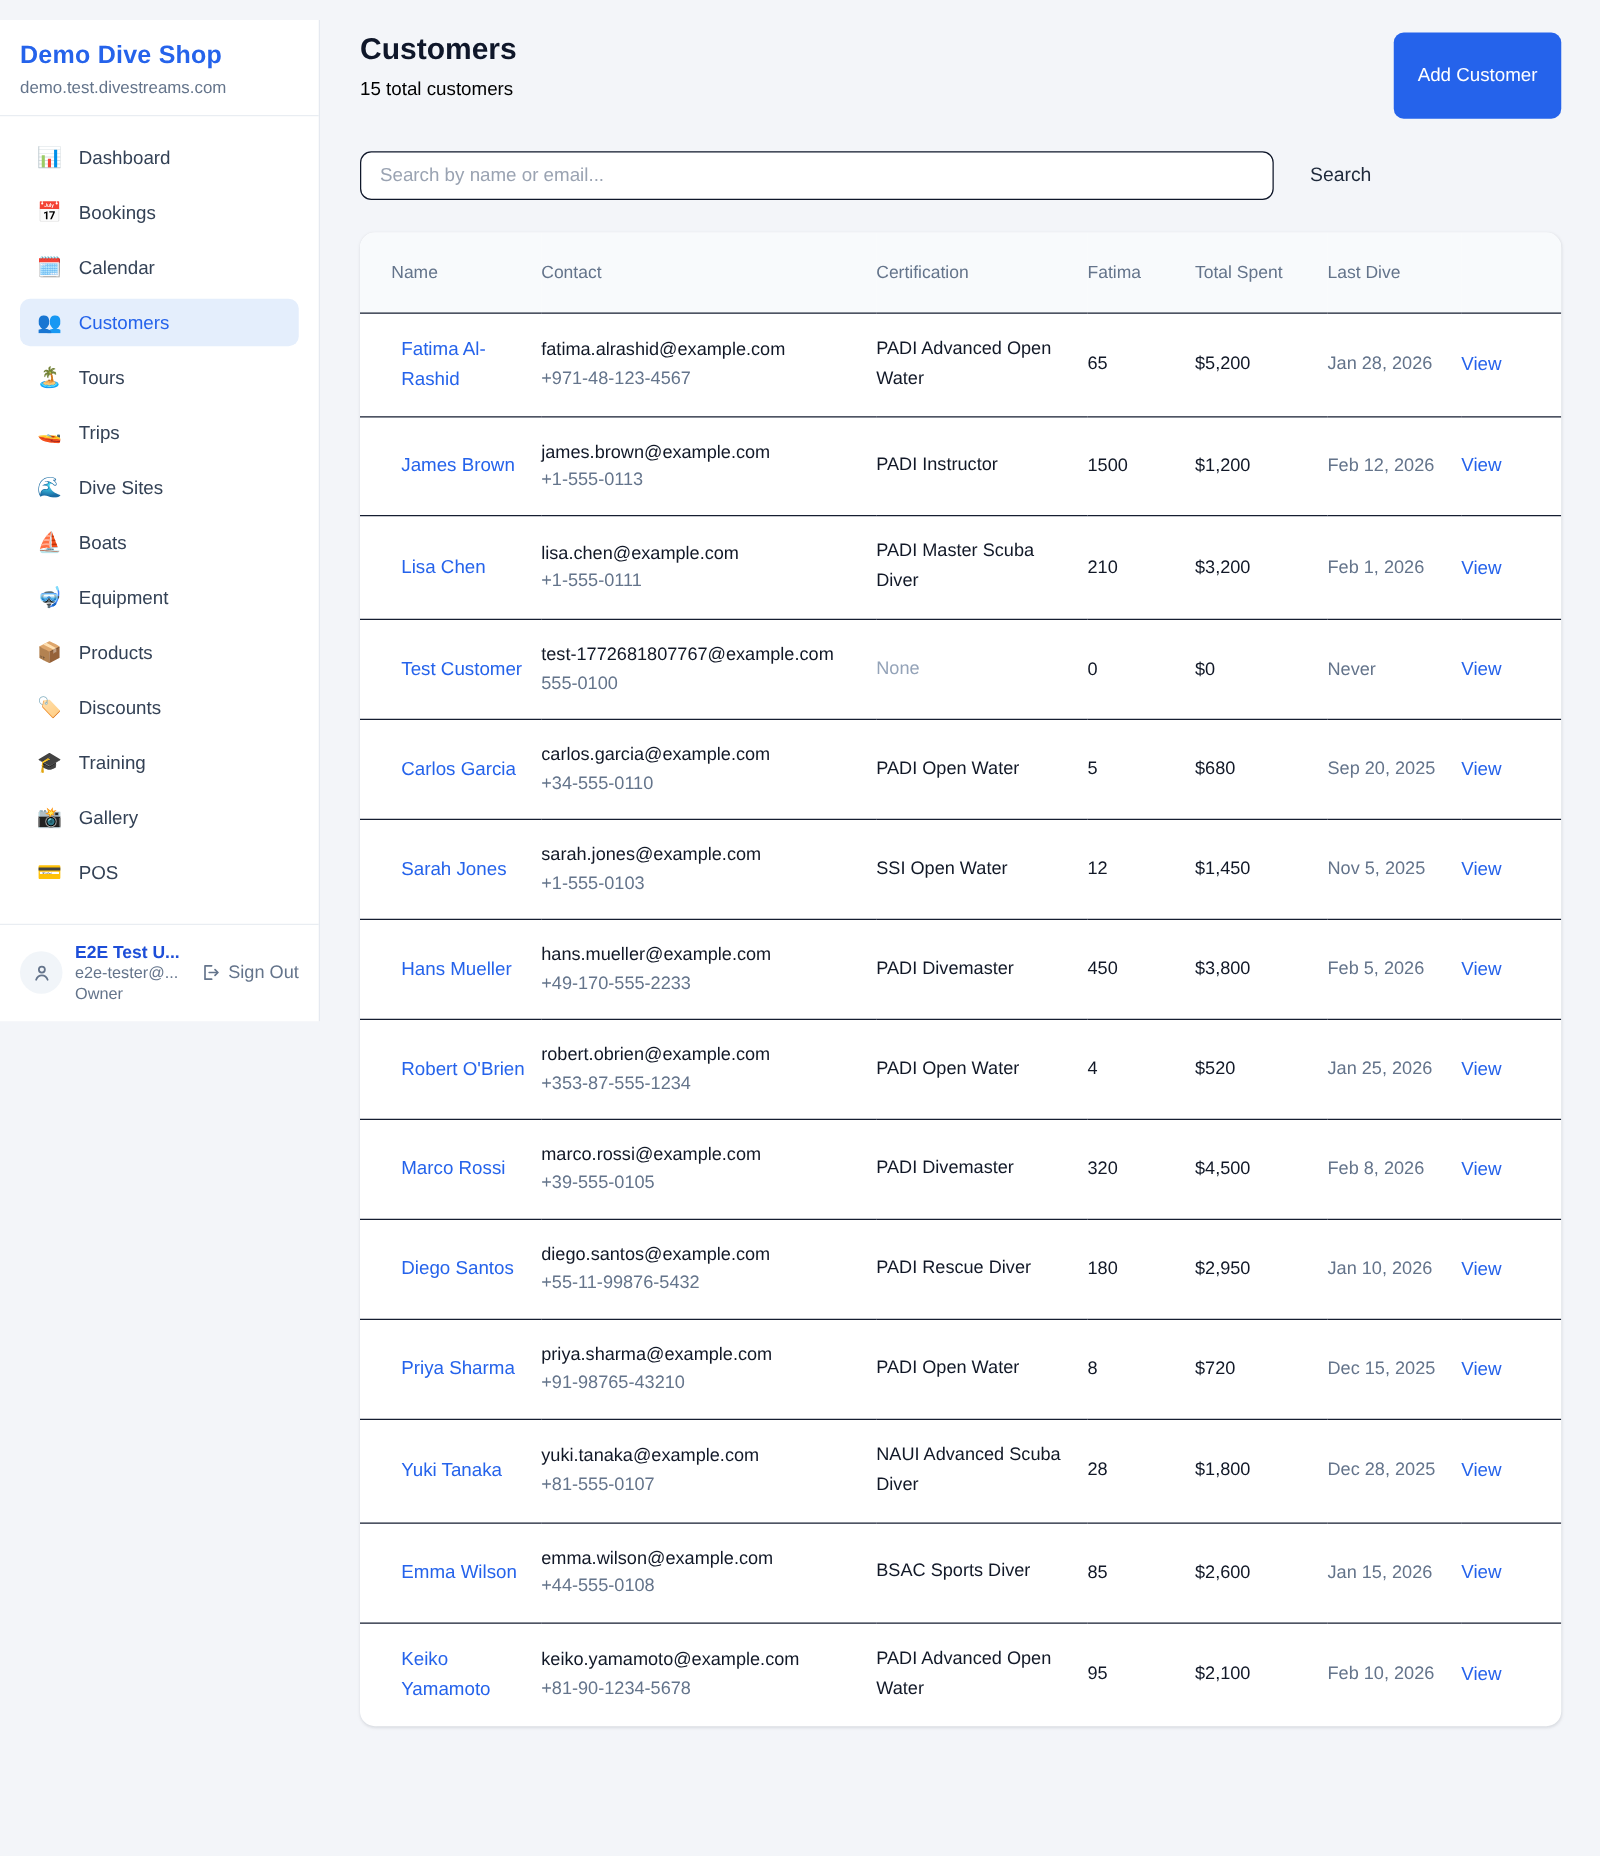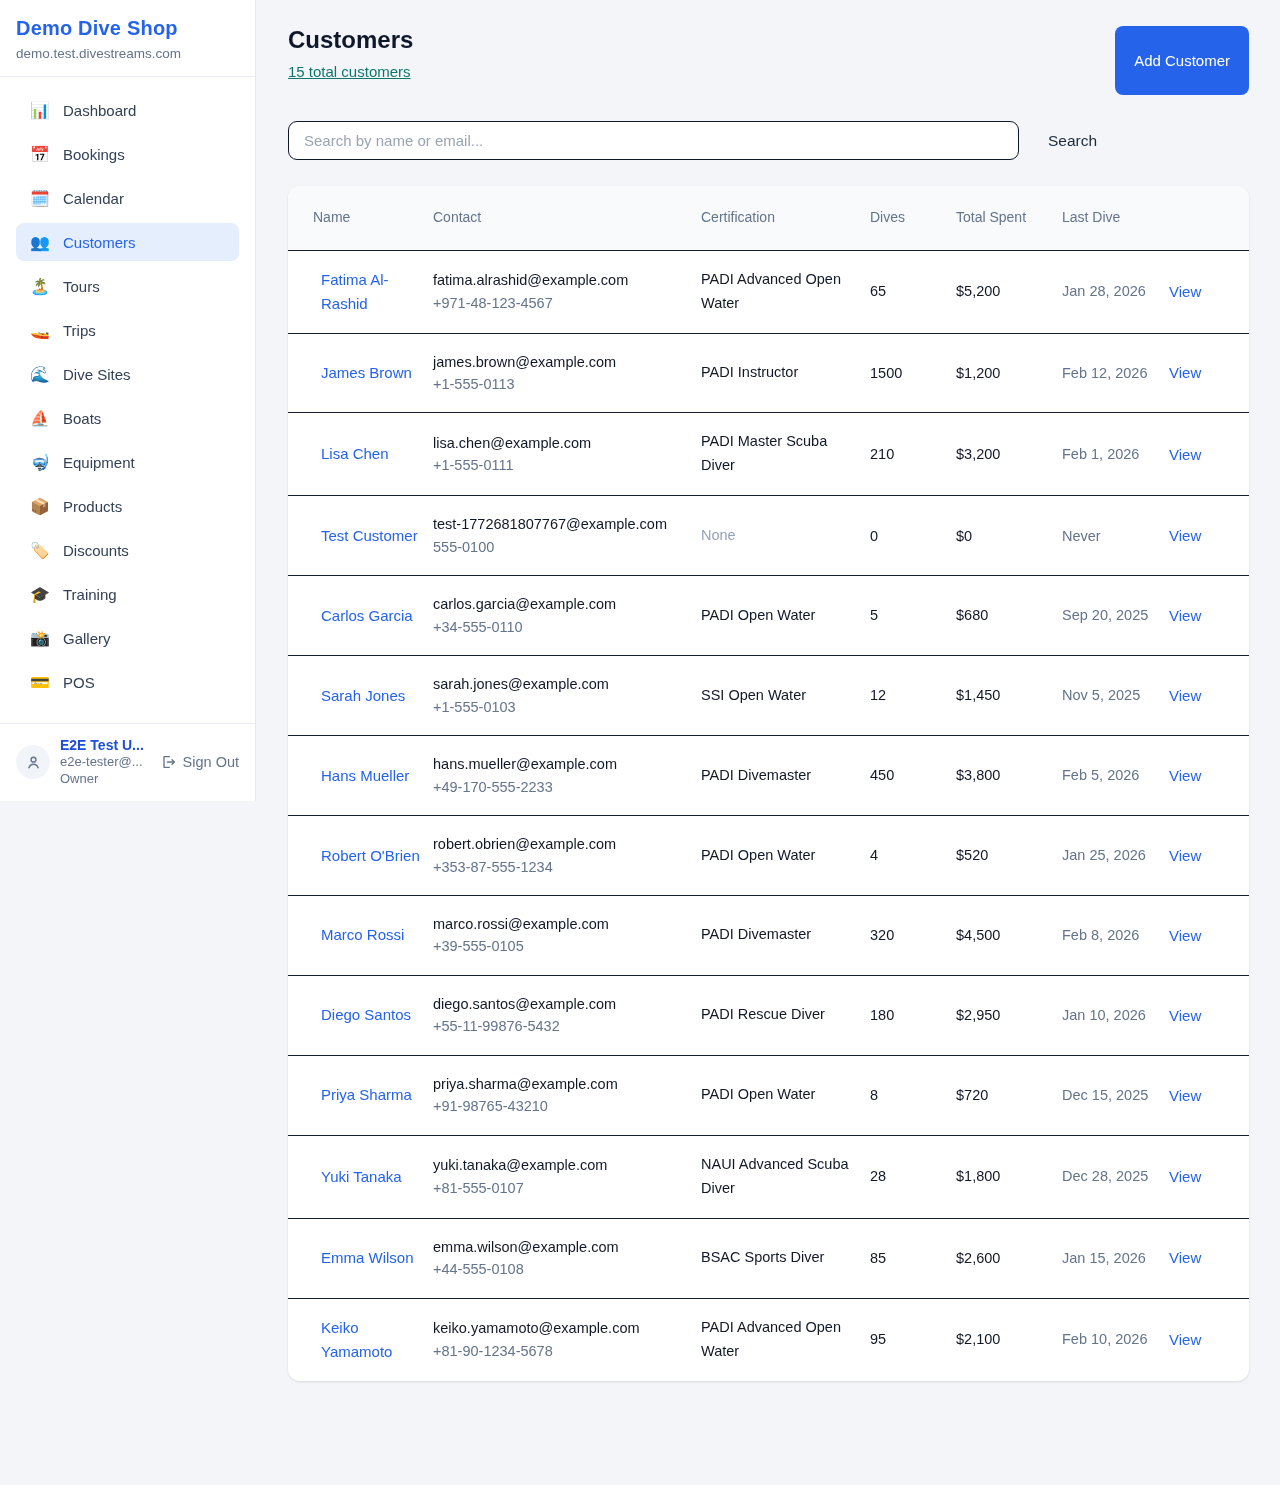--- a/index.html
+++ b/index.html
@@ -6,21 +6,21 @@
   html, body { width: 1280px; height: 1485px; }
   body {
     font-family: "Liberation Sans", sans-serif;
     background: #f3f5f9;
     color: #111827;
     position: relative;
   }
 
   
   .sidebar {
-    position: absolute; left: 0; top: 0;
+    position: absolute; left: 0; top: 16px;
     width: 256px; height: 801px;
     background: #ffffff;
     border-right: 1px solid #e5e9f0;
     display: flex; flex-direction: column;
   }
   .brand { padding: 17px 16px 15px 16px; border-bottom: 1px solid #e9edf2; }
   .brand-title { font-size: 20px; font-weight: bold; color: #2563eb; letter-spacing: .2px; }
   .brand-sub { font-size: 13.5px; color: #64748b; margin-top: 6px; }
 
   .nav { padding: 14px 16px 8px 16px; flex: 1; }
@@ -48,21 +48,21 @@
   .signout {
     margin-left: auto; display: flex; align-items: center; gap: 7px;
     color: #64748b; font-size: 14.5px; cursor: pointer; background: none; border: none;
     font-family: inherit;
   }
 
   
   .main { margin-left: 256px; padding: 26px 31px 0 32px; }
   .page-head { display: flex; justify-content: space-between; align-items: flex-start; }
   .page-title { font-size: 24px; font-weight: bold; color: #0f172a; }
-  .page-sub { font-size: 15px; color: #0f766e; margin-top: 9px; text-decoration: underline; }
+  .page-sub { font-size: 15px; color: #000000; margin-top: 9px; }
   .btn-primary {
     background: #2563eb; color: #fff; border: none; border-radius: 8px;
     font-size: 15px; font-weight: 500; padding: 26px 19px; cursor: pointer;
     font-family: inherit;
   }
 
   .search-row { margin-top: 26px; display: flex; align-items: center; }
   .search-input {
     width: 731px; height: 39px;
     border: 1.5px solid #0f172a; border-radius: 9px;
@@ -241,21 +241,21 @@
         <col class="c-dives">
           <col class="c-spent">
           <col class="c-last">
           <col class="c-view">
       </colgroup>
       <thead>
         <tr id="thead-row">
             <th>Name</th>
             <th>Contact</th>
             <th>Certification</th>
-            <th>Dives</th>
+            <th>Fatima</th>
             <th>Total Spent</th>
             <th>Last Dive</th>
             <th></th>
           </tr>
       </thead>
       <tbody id="tbody-rows">
   <tr>
     <td class="cell-name"><a href="#">Fatima Al-Rashid</a></td>
     <td class="cell-contact">
       <div class="email">fatima.alrashid@example.com</div>

